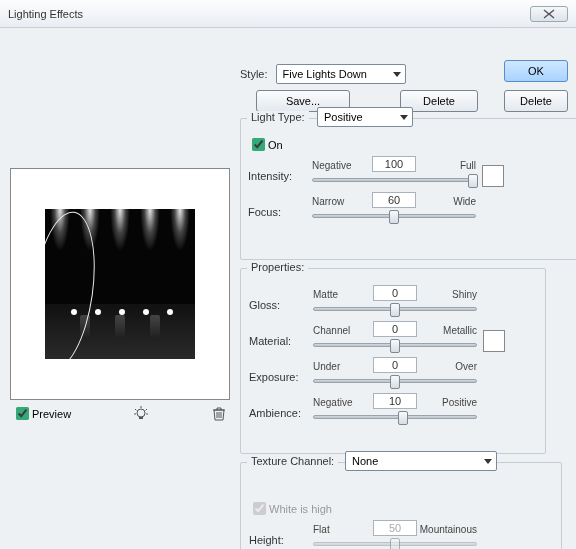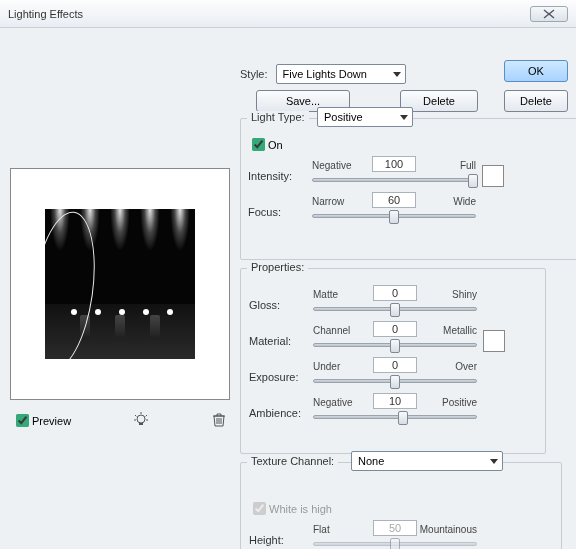--- a/index.html
+++ b/index.html
@@ -33,21 +33,21 @@
   .thumb { position:absolute; top:12px; width:10px; height:14px; background:linear-gradient(#f8f9fb,#d7dde4); border:1px solid #7e8893; border-radius:2px; transform:translateX(-50%); }
   .swatch { width:22px; height:22px; border:1px solid #888; background:#fff; }
   .preview-area { position:absolute; left:10px; top:140px; width:220px; }
   .preview-frame { width:220px; height:232px; border:1px solid #888; background:#fff; display:flex; align-items:center; justify-content:center; }
   .preview-image { width:150px; height:150px; background:#050505; position:relative; overflow:hidden; }
   .spot { position:absolute; top:0; width:30px; height:95px; background: radial-gradient(ellipse 14px 60px at 50% 0%, rgba(255,255,255,0.9), rgba(255,255,255,0.25) 40%, rgba(0,0,0,0) 70%); }
   .dot { position:absolute; width:6px; height:6px; border-radius:50%; background:#fff; top:100px; }
   .floor { position:absolute; bottom:0; left:0; right:0; height:55px; background:linear-gradient(#111,#2a2a2a); }
   .person { position:absolute; bottom:22px; width:10px; height:22px; background:linear-gradient(#444,#222); border-radius:2px; }
   .ellipse-line { position:absolute; border:1px solid #eee; border-radius:50%; background:none; }
-  .preview-tools { display:flex; justify-content:space-between; align-items:flex-start; margin-top:11px; padding:0 2px; }
+  .preview-tools { display:flex; justify-content:space-between; align-items:flex-end; margin-top:4px; padding:0 2px; }
   .bulb, .trash { width:18px; height:18px; display:flex; align-items:center; justify-content:center; color:#555; }
   .disabled { color:#999; }
 </style>
 </head>
 <body>
 
 <div class="titlebar">
   <span class="title-text">Lighting Effects</span>
   <div class="winclose">
     <svg width="16" height="10" viewBox="0 0 16 10">
@@ -213,21 +213,21 @@
         <span class="end-right">Positive</span>
         <div class="track"></div>
           <div class="thumb" style="left:55%"></div>
       </div>
       <div></div>
     </div>
   </div>
 
   <div class="fieldset fs-tex">
     <span class="legend">Texture Channel:</span>
-    <div style="position:absolute; left:110px; top:-12px;">
+    <div style="position:absolute; left:104px; top:-12px;">
       <div class="dropdown" style="width:152px">
         <span>None</span>
         <span class="chev"></span>
       </div>
     </div>
     <div style="margin-top:28px" class="disabled">
       <label class="check">
         <input type="checkbox" checked="" disabled="" style="">
         <span>White is high</span>
       </label>

